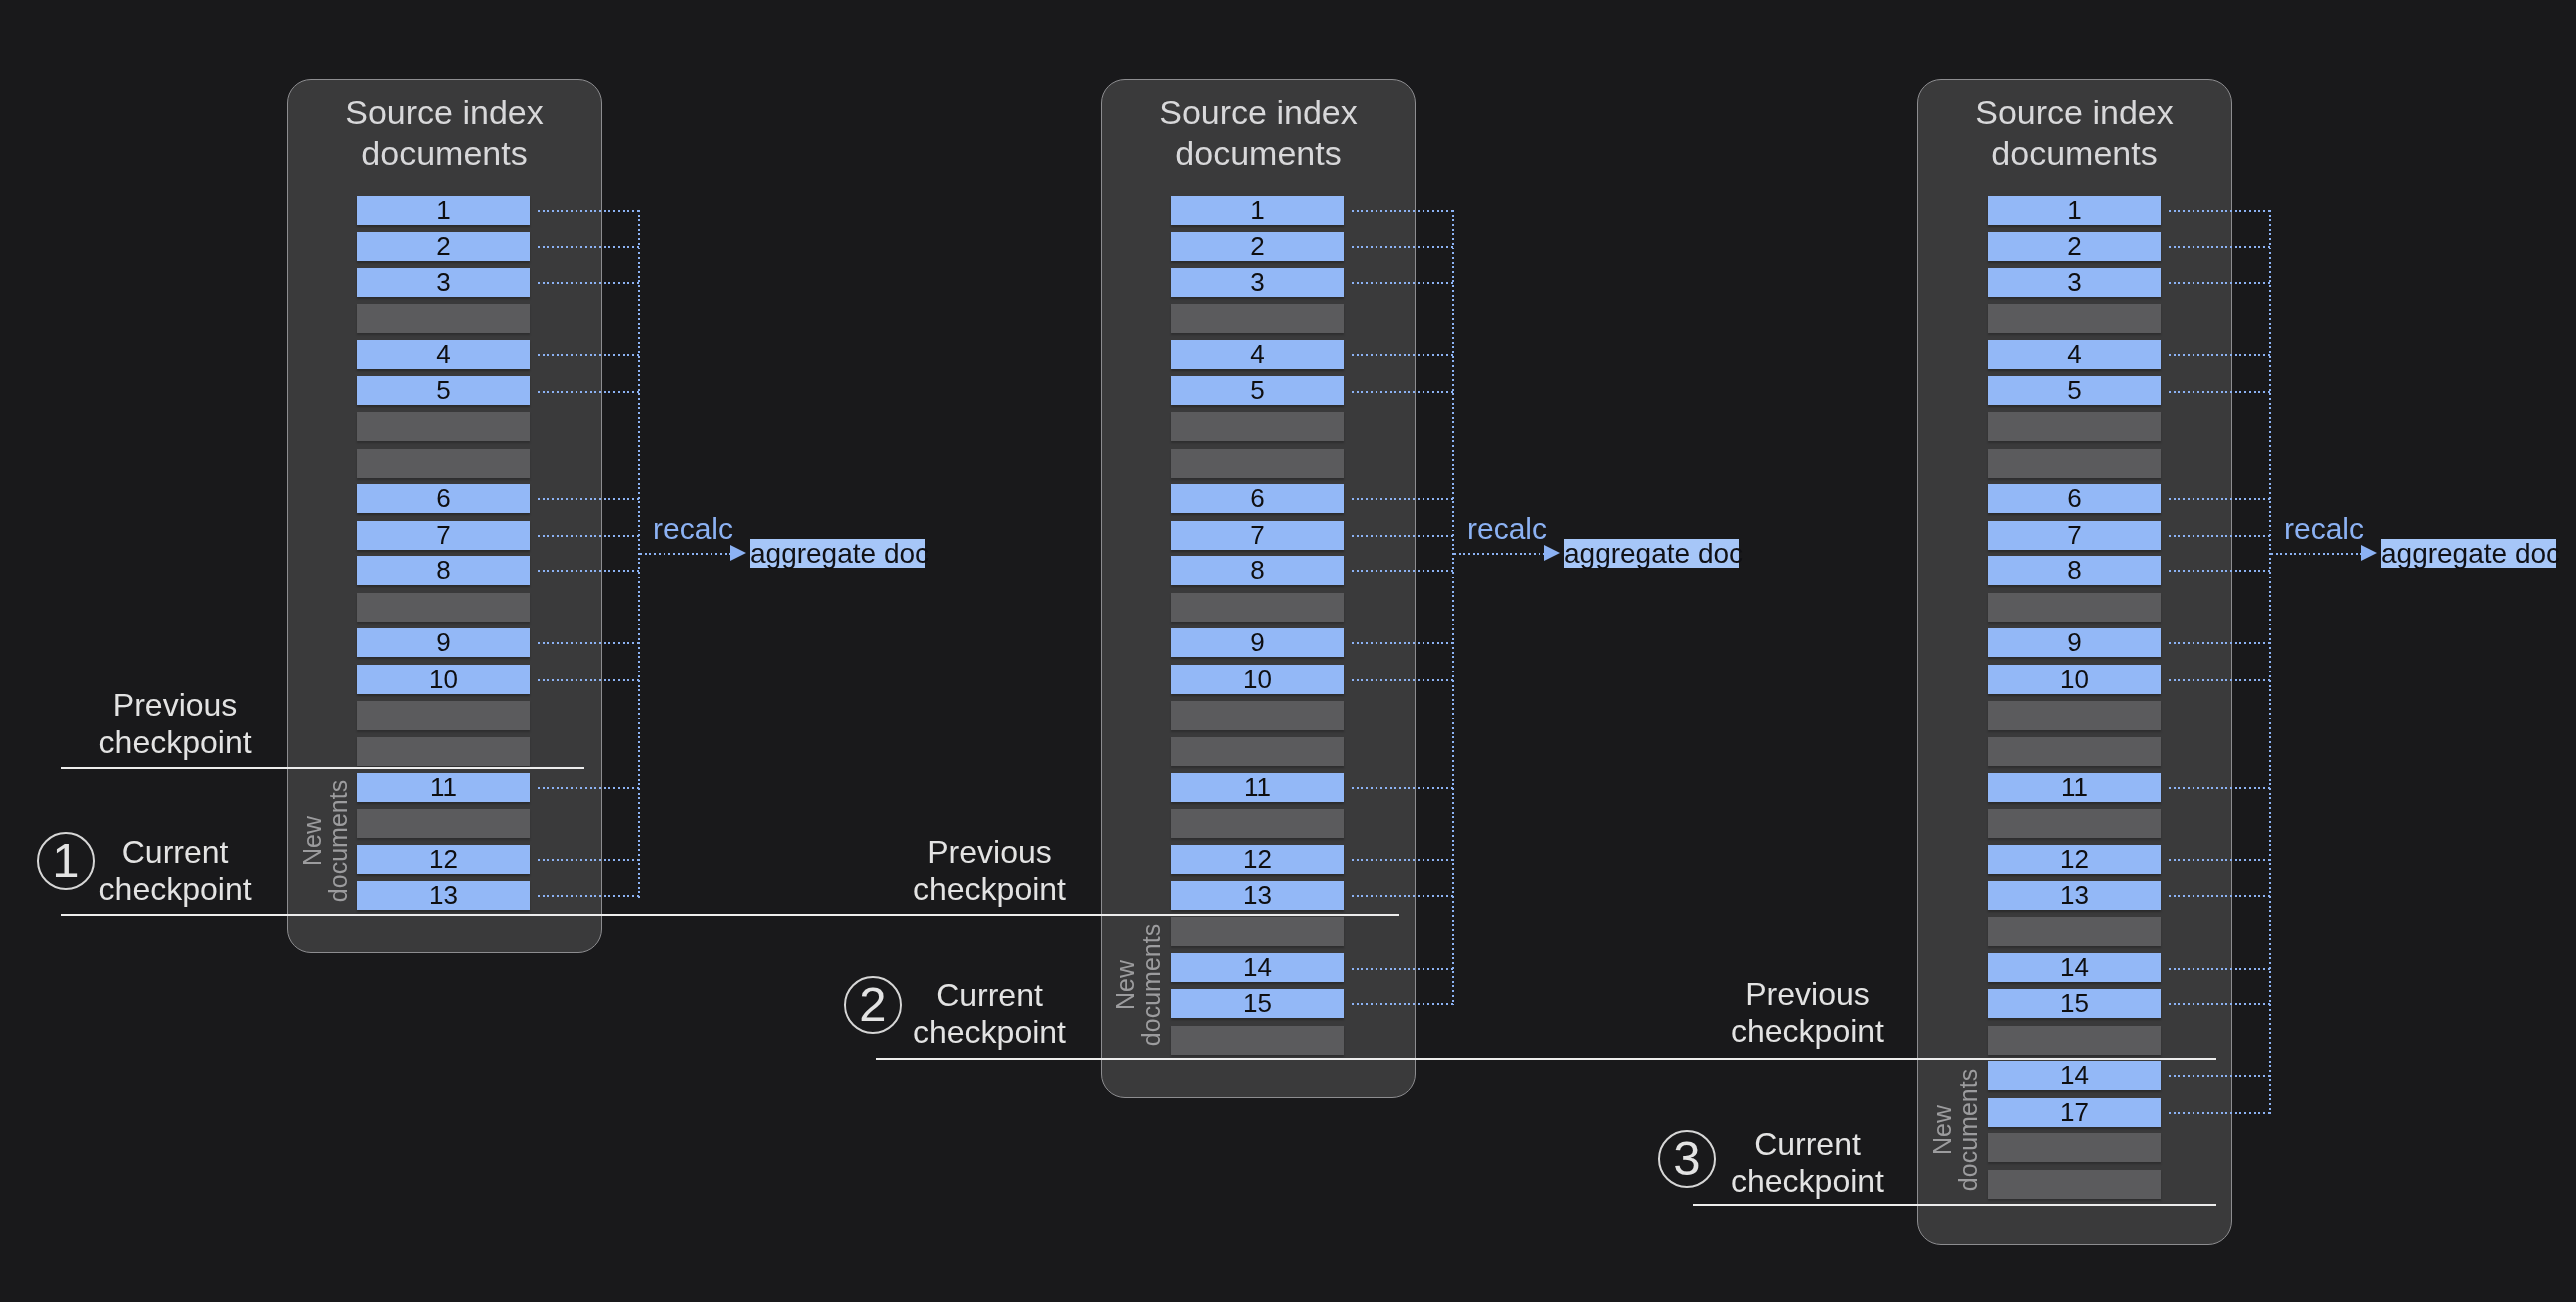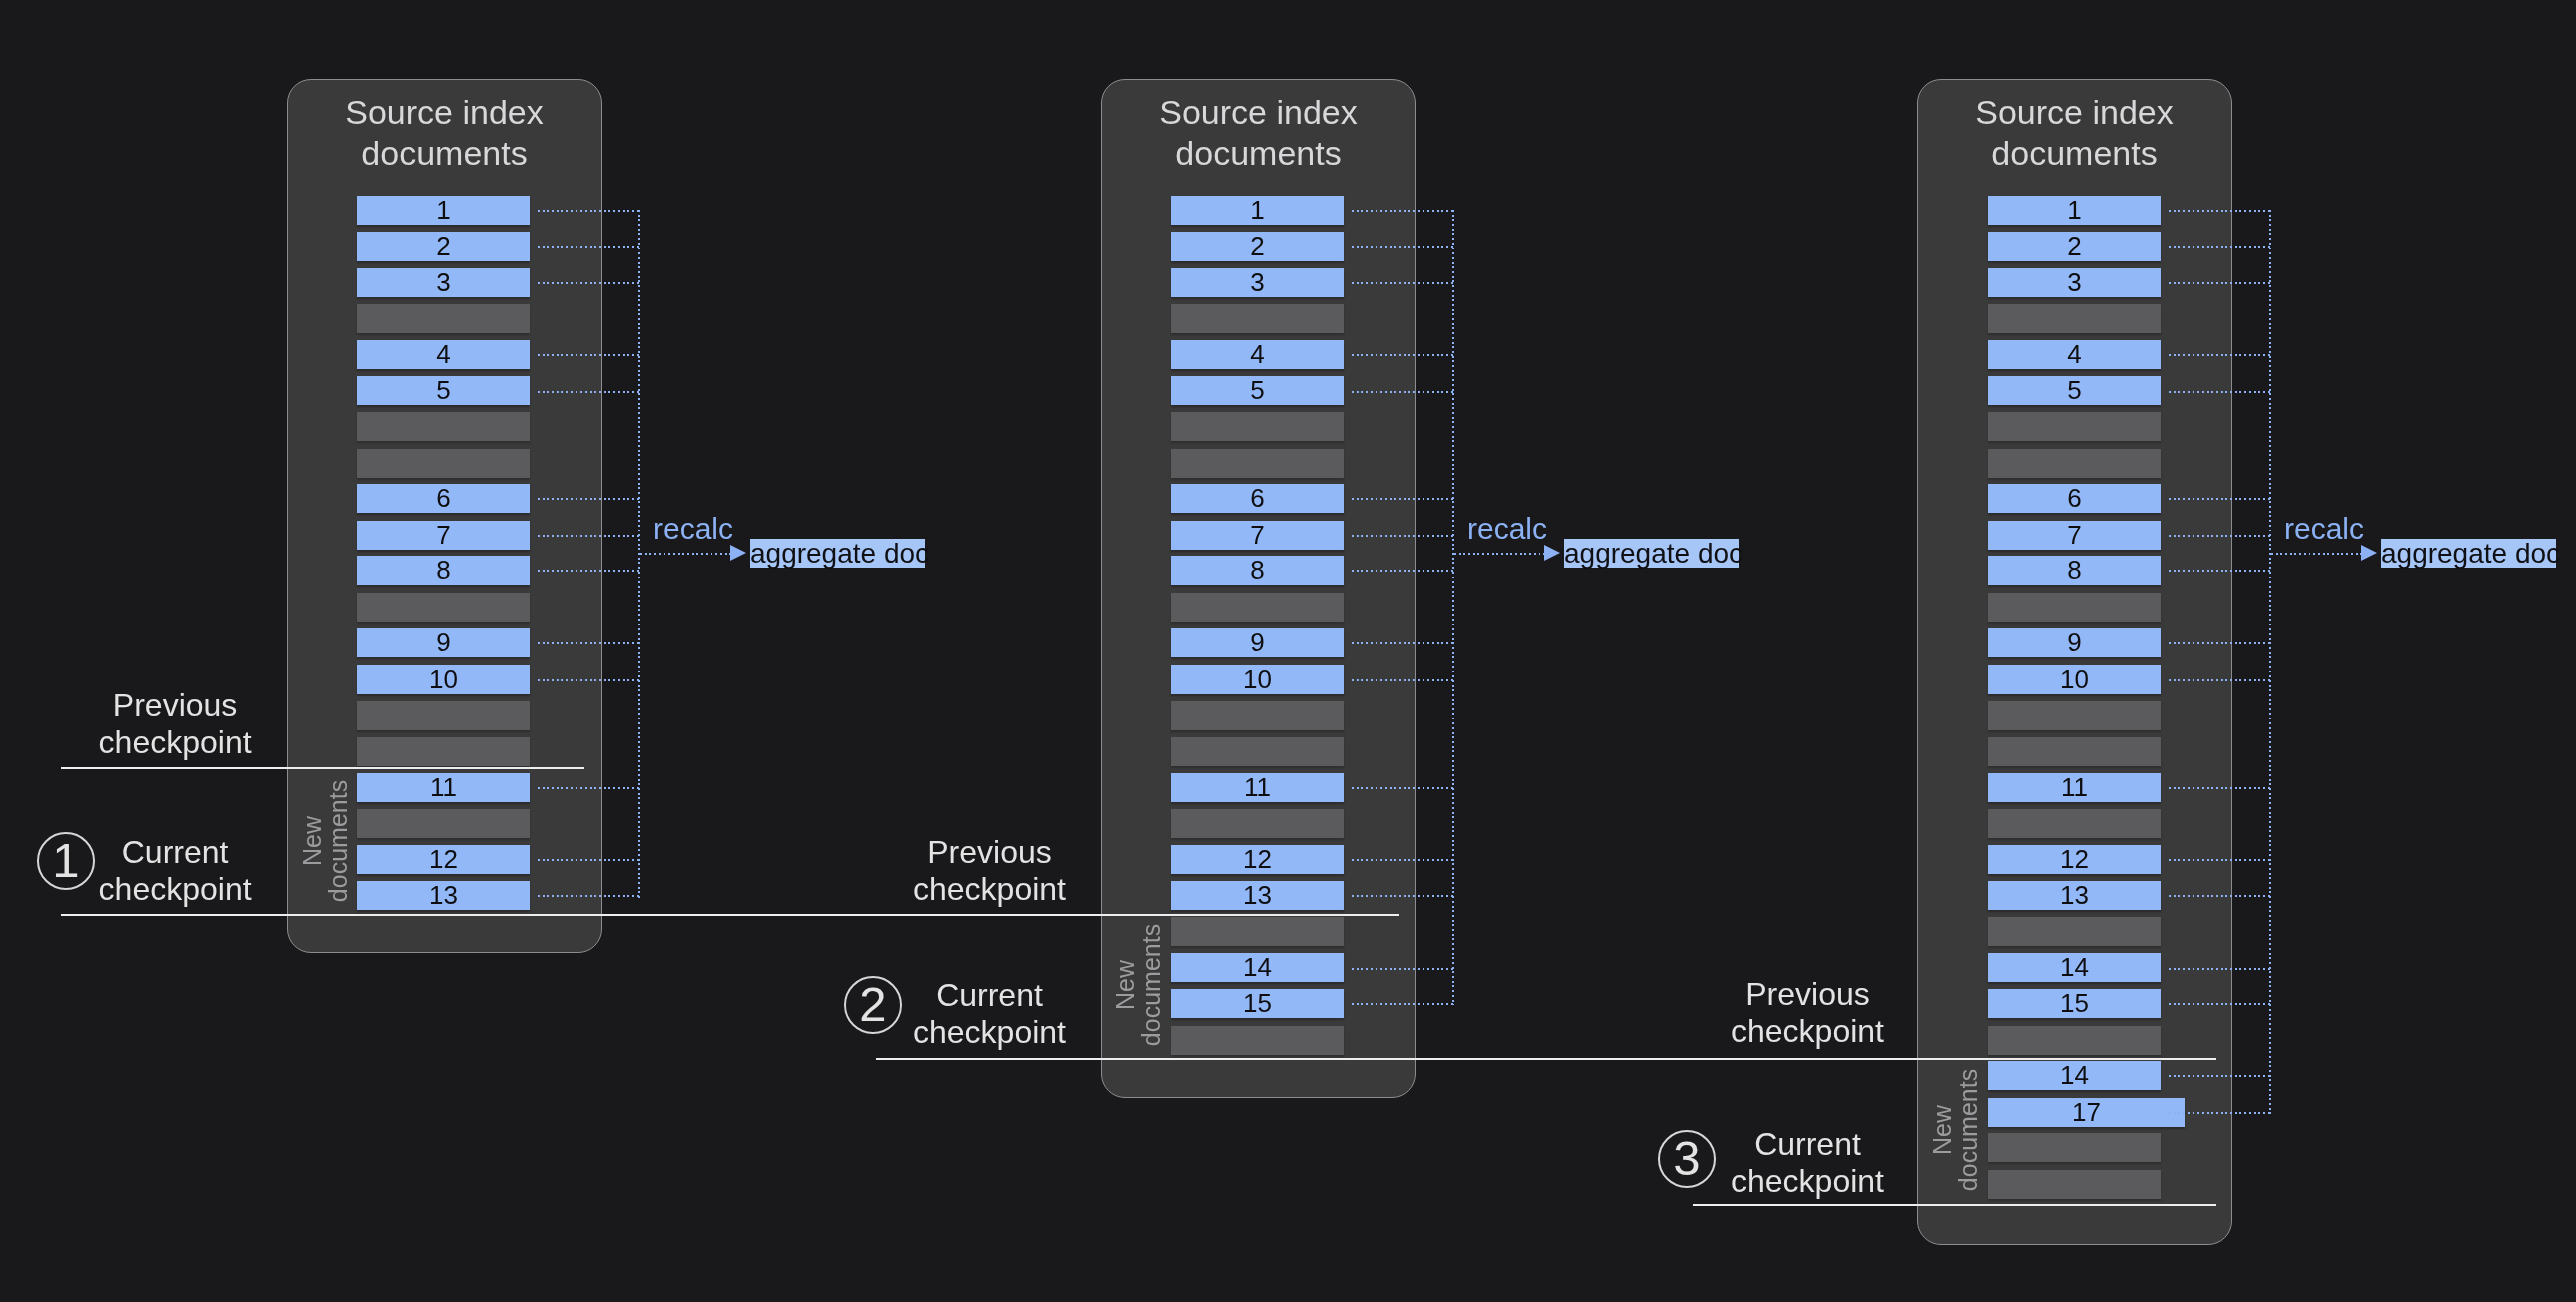--- a/index.html
+++ b/index.html
@@ -190,21 +190,21 @@
     <div class="doc-row gray" style="left: 1988px; top: 724px; width: 173px; height: 29px;"></div>
     <div class="doc-row blue" style="left: 1988px; top: 760px; width: 173px; height: 29px;">11</div>
     <div class="doc-row gray" style="left: 1988px; top: 796px; width: 173px; height: 29px;"></div>
     <div class="doc-row blue" style="left: 1988px; top: 832px; width: 173px; height: 29px;">12</div>
     <div class="doc-row blue" style="left: 1988px; top: 868px; width: 173px; height: 29px;">13</div>
     <div class="doc-row gray" style="left: 1988px; top: 904px; width: 173px; height: 29px;"></div>
     <div class="doc-row blue" style="left: 1988px; top: 940px; width: 173px; height: 29px;">14</div>
     <div class="doc-row blue" style="left: 1988px; top: 976px; width: 173px; height: 29px;">15</div>
     <div class="doc-row gray" style="left: 1988px; top: 1013px; width: 173px; height: 29px;"></div>
     <div class="doc-row blue" style="left: 1988px; top: 1048px; width: 173px; height: 29px;">14</div>
-    <div class="doc-row blue" style="left: 1988px; top: 1085px; width: 197px; height: 29px;">17</div>
+    <div class="doc-row blue" style="left: 1988px; top: 1085px; width: 173px; height: 29px;">17</div>
     <div class="doc-row gray" style="left: 1988px; top: 1120px; width: 173px; height: 29px;"></div>
     <div class="doc-row gray" style="left: 1988px; top: 1157px; width: 173px; height: 29px;"></div>
     <div class="conn-h" style="left: 2169px; top: 197px; width: 102px;"></div>
     <div class="conn-h" style="left: 2169px; top: 233px; width: 102px;"></div>
     <div class="conn-h" style="left: 2169px; top: 269px; width: 102px;"></div>
     <div class="conn-h" style="left: 2169px; top: 341px; width: 102px;"></div>
     <div class="conn-h" style="left: 2169px; top: 378px; width: 102px;"></div>
     <div class="conn-h" style="left: 2169px; top: 485px; width: 102px;"></div>
     <div class="conn-h" style="left: 2169px; top: 522px; width: 102px;"></div>
     <div class="conn-h" style="left: 2169px; top: 557px; width: 102px;"></div>

